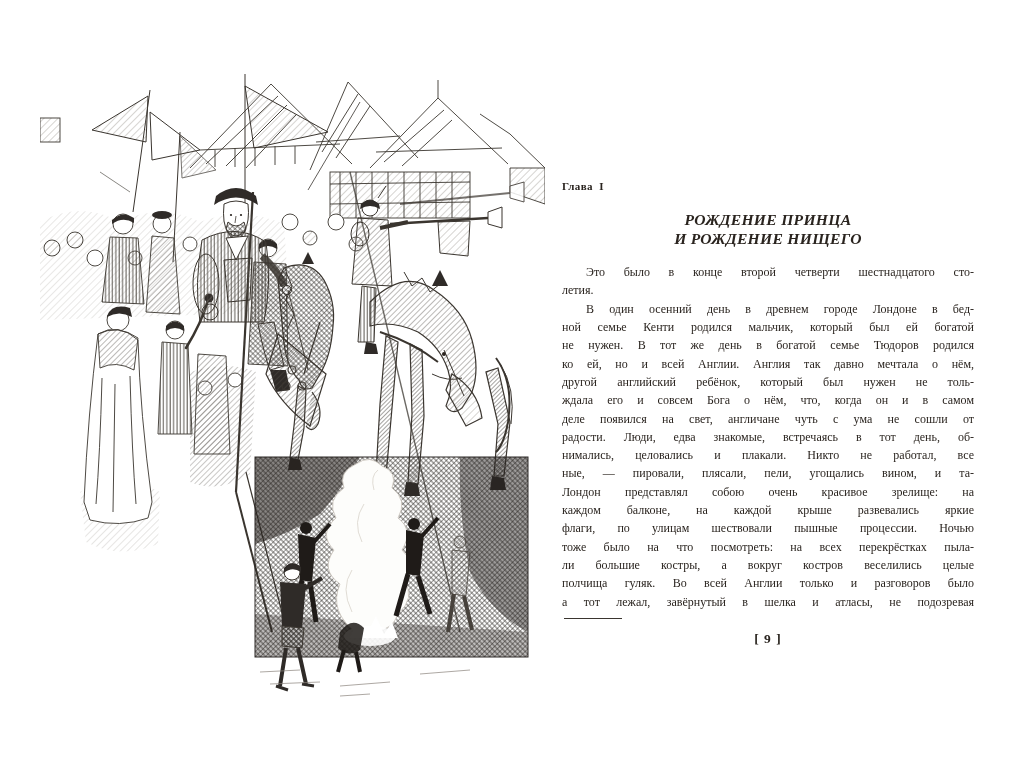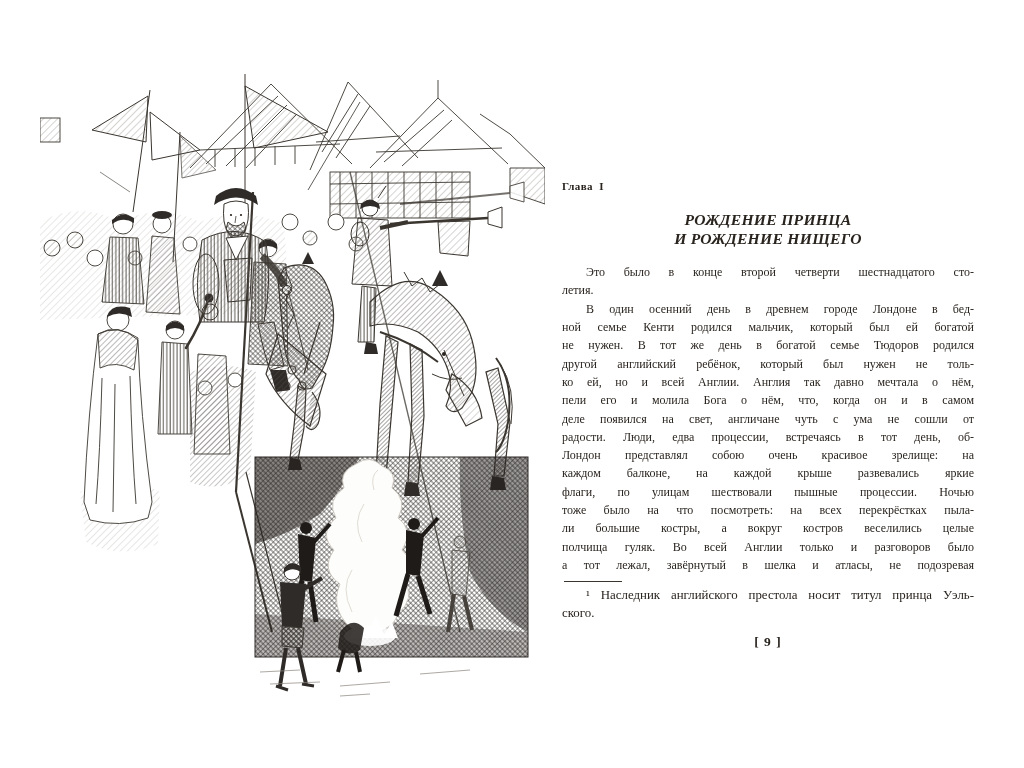--- a/index.html
+++ b/index.html
@@ -245,36 +245,34 @@
       <div class="title-line">РОЖДЕНИЕ ПРИНЦА</div>
       <div class="title-line">И РОЖДЕНИЕ НИЩЕГО</div>
     </div>
 
     <div class="bodytext">
       <div class="line indent">Это было в конце второй четверти шестнадцатого сто-</div>
       <div class="line end">летия.</div>
       <div class="line indent">В один осенний день в древнем городе Лондоне в бед-</div>
       <div class="line">ной семье Кенти родился мальчик, который был ей богатой</div>
       <div class="line">не нужен. В тот же день в богатой семье Тюдоров родился</div>
+      <div class="line">ко ей, но и всей Англии. Англия так давно мечтала о нём,</div>
       <div class="line">другой английский ребёнок, который был нужен не толь-</div>
-      <div class="line">ко ей, но и всей Англии. Англия так давно мечтала о нём,</div>
-      <div class="line">пели его и молила Бога о нём, что, когда он и в самом</div>
+      <div class="line">ждала его и совсем Бога о нём, что, когда он и в самом</div>
       <div class="line">деле появился на свет, англичане чуть с ума не сошли от</div>
-      <div class="line">радости. Люди, едва процессии, встречаясь в тот день, об-</div>
+      <div class="line">радости. Люди, едва знакомые, встречаясь в тот день, об-</div>
+      <div class="line">нимались, целовались и плакали. Никто не работал, все</div>
+      <div class="line">ные, — пировали, плясали, пели, угощались вином, и та-</div>
       <div class="line">Лондон представлял собою очень красивое зрелище: на</div>
       <div class="line">каждом балконе, на каждой крыше развевались яркие</div>
       <div class="line">флаги, по улицам шествовали пышные процессии. Ночью</div>
       <div class="line">тоже было на что посмотреть: на всех перекрёстках пыла-</div>
       <div class="line">ли большие костры, а вокруг костров веселились целые</div>
       <div class="line">полчища гуляк. Во всей Англии только и разговоров было</div>
       <div class="line">а тот лежал, завёрнутый в шелка и атласы, не подозревая</div>
     </div>
 
     <hr class="footnote-sep">
-    <div class="footnote">
-      <div class="line indent">¹ Наследник английского престола носит титул принца Уэль-</div>
-      <div class="line end">ского.</div>
-    </div>
 
     <div class="pageno">[ 9 ]</div>
   </div>
 
 </div>
 
 </body></html>

